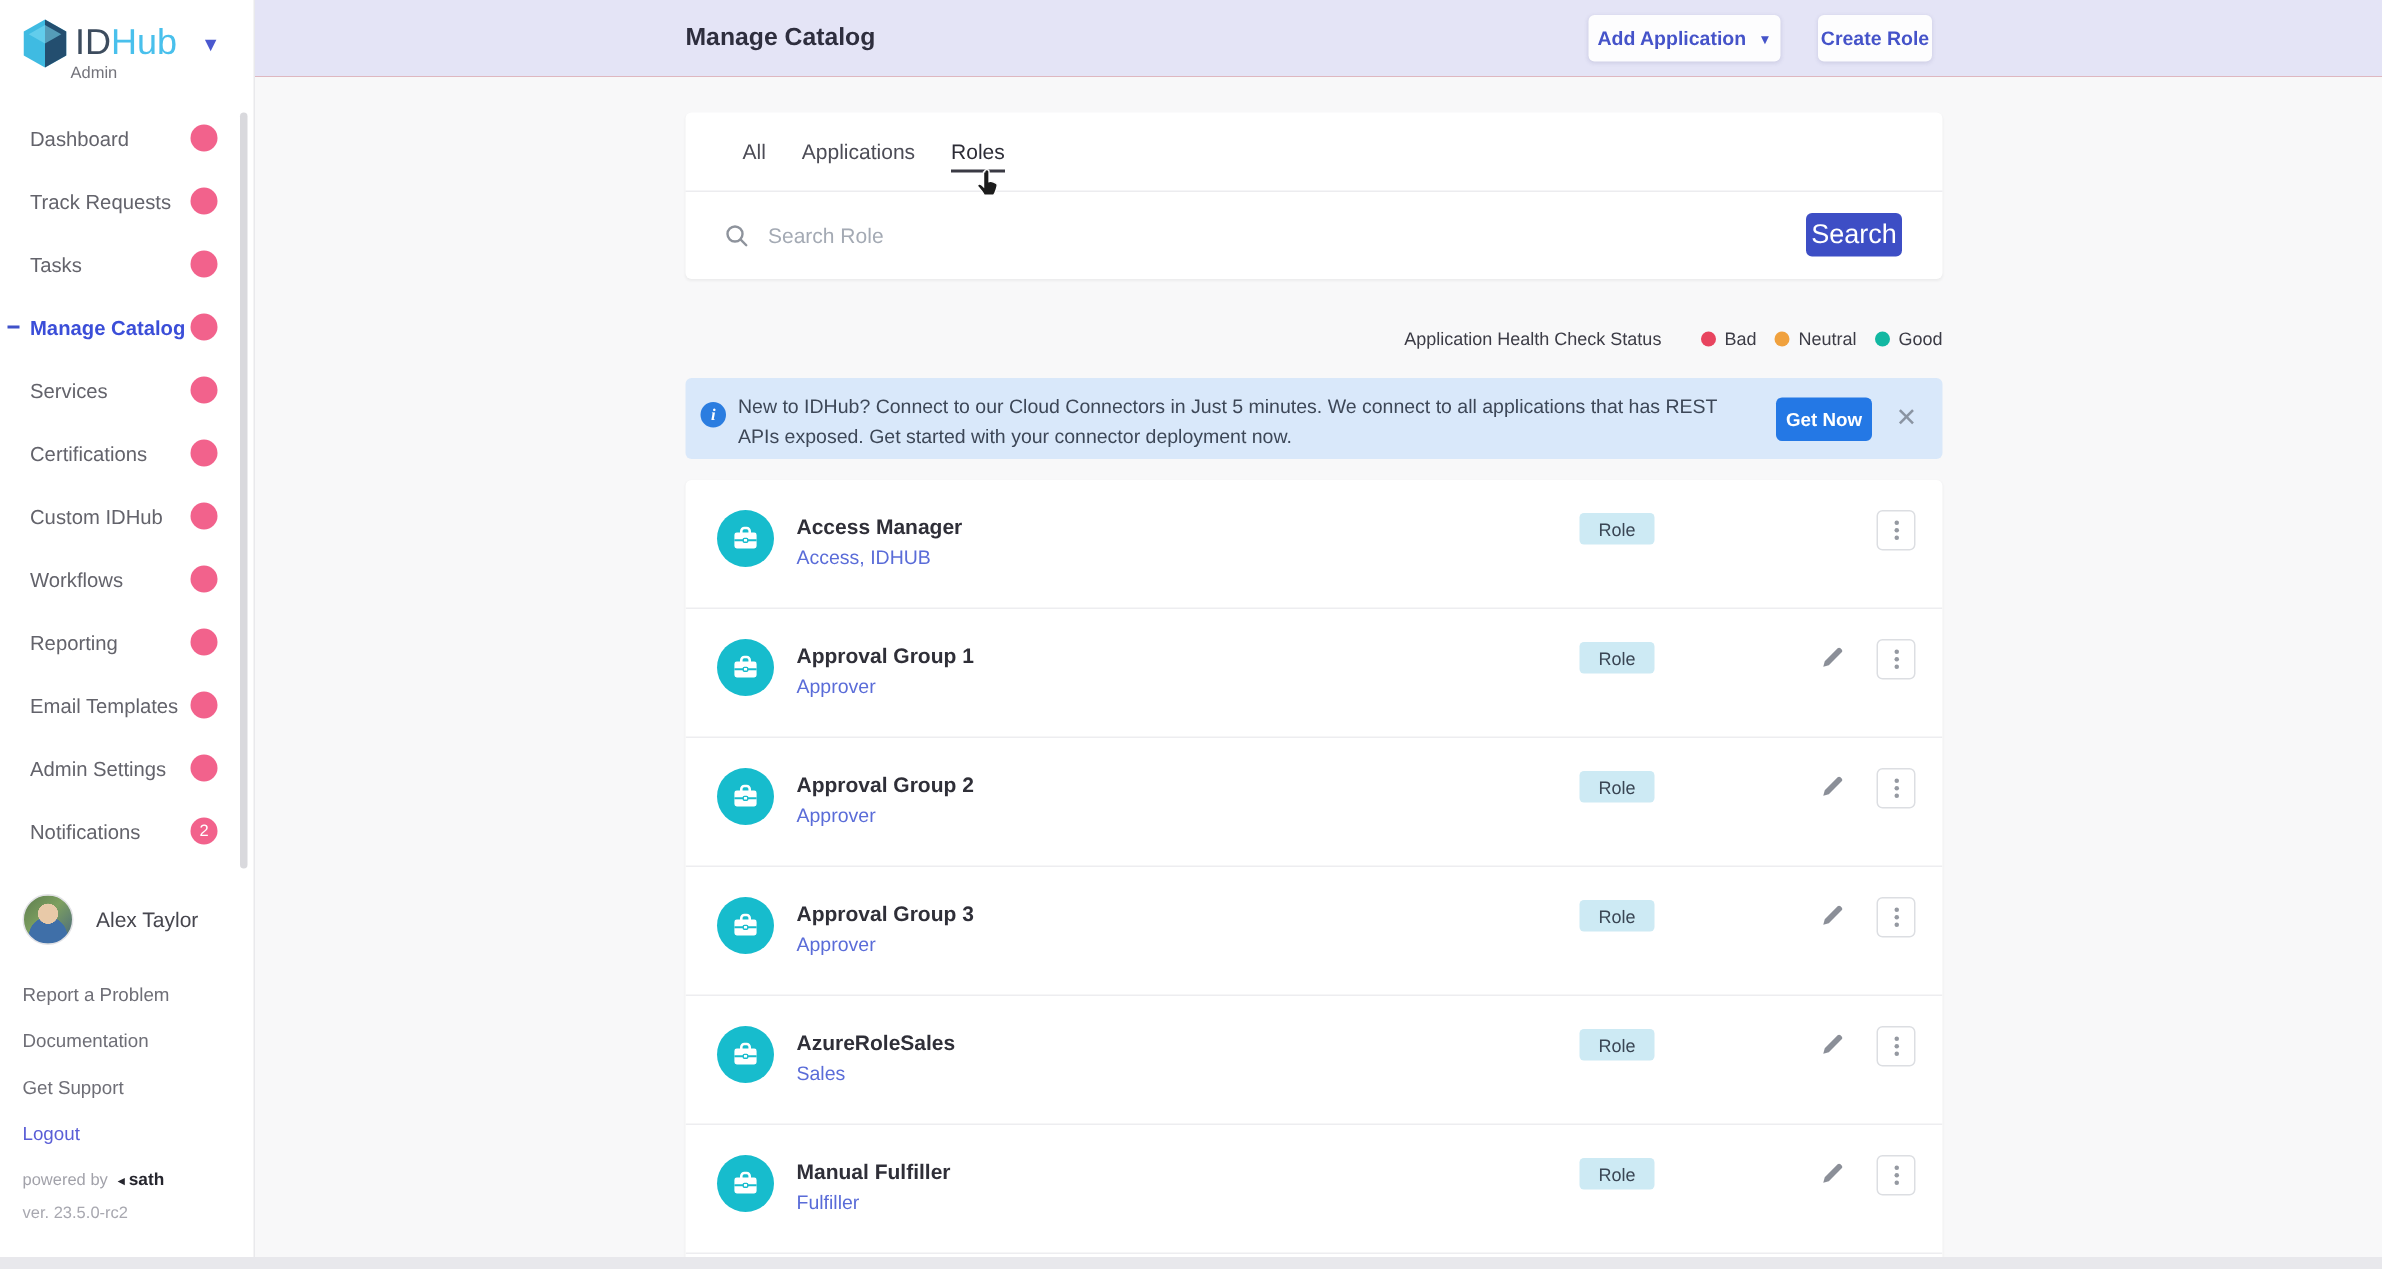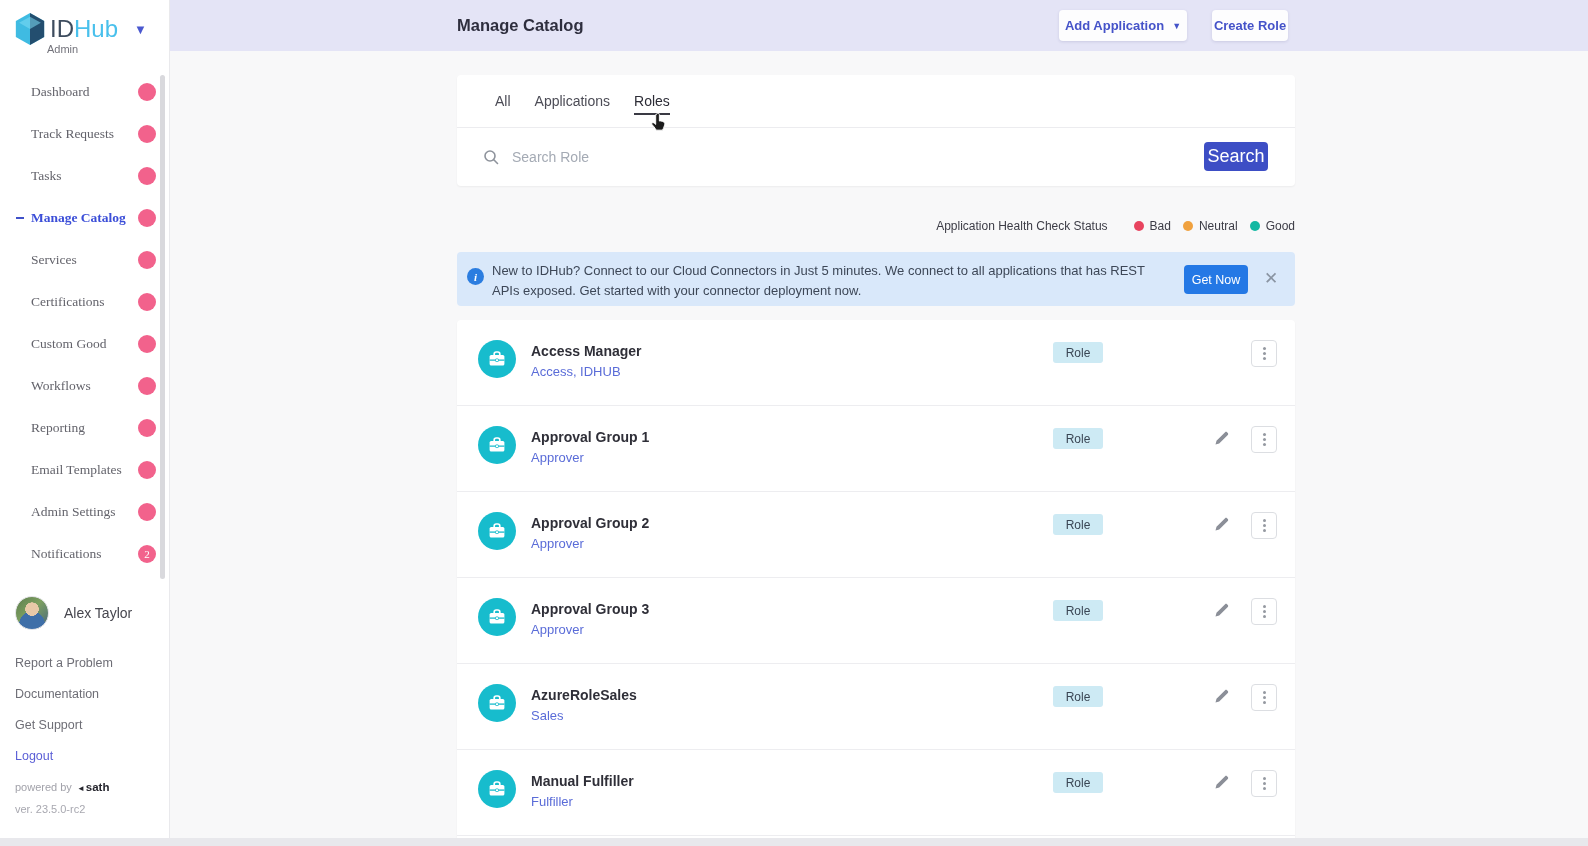--- a/index.html
+++ b/index.html
@@ -8,21 +8,21 @@
   .screen { position:relative; width:1588px; height:846px; background:#b91c1c; overflow:hidden; margin:0 auto; }
 
   
   .sidebar { position:absolute; left:0; top:0; width:170px; height:838px; background:#ffffff; border-right:1px solid #e9e9ec; z-index:3; }
   .logo-row { position:absolute; left:13px; top:12px; display:flex; align-items:center; }
   .logo-hex { width:34px; height:34px; flex:0 0 auto; }
   .logo-text { font-size:24px; font-weight:400; margin-left:3px; letter-spacing:0; }
   .logo-id { color:#3d4c5e; } .logo-hub { color:#49c0ec; }
   .logo-caret { color:#4a58cf; font-size:13px; margin-left:16px; cursor:pointer; }
   .logo-sub { position:absolute; left:47px; top:43px; font-size:11px; color:#73737b; }
-  .nav { position:absolute; left:16px; top:71px; width:100%;font-family:Liberation Serif, serif; }
+  .nav { position:absolute; left:5px; top:71px; width:100%; }
   .nav-item { position:relative; height:42px; display:flex; align-items:center; padding-left:15px; font-size:13.5px; color:#63636b; cursor:pointer; }
   .nav-item.active { color:#3b4ed8; font-weight:700; }
   .active-marker { position:absolute; left:0; top:50%; margin-top:-1px; width:8px; height:2px; background:#3f51c9; display:none; }
   .nav-item.active .active-marker { display:block; }
   .nav-badge { position:absolute; left:122px; top:50%; transform:translateY(-50%); min-width:18px; height:18px; border-radius:9px; background:#f2628c; color:#fff; font-size:11px; display:flex; align-items:center; justify-content:center; padding:0 4px; }
   .side-scrollbar { position:absolute; left:160px; top:75px; width:5px; height:504px; background:#d9d9dd; border-radius:3px; }
   .user-row { position:absolute; left:15px; top:596px; display:flex; align-items:center; }
   .avatar { width:34px; height:34px; border-radius:50%; background:
       radial-gradient(circle at 50% 38%, #e8c9a8 0 26%, transparent 27%),
       radial-gradient(circle at 50% 85%, #3f6fa8 0 40%, transparent 41%),
@@ -60,21 +60,21 @@
   .search-btn { width:64px; height:29px; background:#3d4ec5; color:#fff; border:none; border-radius:4px; font-size:18px; font-family:inherit; cursor:pointer; }
 
   .legend { position:absolute; top:168px; right:293px; display:flex; align-items:flex-end; font-size:12px; color:#3c3c46; }
   .legend-title { margin-right:14px; }
   .legend-item { display:flex; align-items:center; margin-left:12px; }
   .legend-dot { width:10px; height:10px; border-radius:50%; margin-right:6px; }
 
   .banner { position:absolute; left:287px; top:201px; width:838px; height:54px; background:#d9e8fa; border-radius:4px; }
   .info-icon { position:absolute; left:10px; top:16px; width:17px; height:17px; border-radius:50%; background:#2b7de0; color:#fff; font-size:11px; font-weight:700; display:flex; align-items:center; justify-content:center; font-family:"Liberation Serif", serif; font-style:italic; }
   .banner-text { position:absolute; left:35px; top:9px; width:678px; font-size:13px; line-height:20px; color:#3d4757; }
-  .getnow-btn { position:absolute; left:727px; top:13px; width:64px; height:29px; background:#2478e5; color:#fff; border:none; border-radius:4px; font-size:12.5px; font-weight:400; font-family:inherit; cursor:pointer; }
+  .getnow-btn { position:absolute; left:727px; top:13px; width:64px; height:29px; background:#2478e5; color:#fff; border:none; border-radius:4px; font-size:12.5px; font-weight:700; font-family:inherit; cursor:pointer; }
   .banner-close { position:absolute; left:804px; top:16px; width:20px; height:20px; color:#8a94a2; font-size:17px; display:flex; align-items:center; justify-content:center; cursor:pointer; }
 
   .rows-card { position:absolute; left:287px; top:269px; width:838px; height:519px; background:#fff; border-radius:4px 4px 0 0; box-shadow:0 1px 2px rgba(0,0,0,.05); overflow:hidden; }
   .cat-row { position:relative; height:86px; border-bottom:1px solid #ededf0; }
   .row-icon { position:absolute; left:21px; top:20px; width:38px; height:38px; border-radius:50%; background:#17bccd; display:flex; align-items:center; justify-content:center; }
   .row-title { position:absolute; left:74px; top:23px; font-size:14px; font-weight:700; color:#2f2f38; }
   .row-subtitle { position:absolute; left:74px; top:44px; font-size:13px; color:#5a6cd8; text-decoration:none; cursor:pointer; }
   .role-badge { position:absolute; left:596px; top:22px; width:50px; height:21px; background:#cdeaf4; color:#3a4654; font-size:12px; border-radius:3px; display:flex; align-items:center; justify-content:center; }
   .edit-btn { position:absolute; left:756px; top:23px; width:20px; height:20px; cursor:pointer; }
   .kebab-btn { position:absolute; left:794px; top:20px; width:26px; height:27px; border:1px solid #dcdee2; border-radius:4px; background:#fff; display:flex; flex-direction:column; align-items:center; justify-content:center; gap:2px; cursor:pointer; }
@@ -127,21 +127,21 @@
     <span class="nav-label">Services</span>
     <span class="nav-badge" hidden=""></span>
   </div>
         <div class="nav-item">
 
     <span class="nav-label">Certifications</span>
     <span class="nav-badge" hidden=""></span>
   </div>
         <div class="nav-item">
 
-    <span class="nav-label">Custom Good</span>
+    <span class="nav-label">Custom IDHub</span>
     <span class="nav-badge" hidden=""></span>
   </div>
         <div class="nav-item">
 
     <span class="nav-label">Workflows</span>
     <span class="nav-badge" hidden=""></span>
   </div>
         <div class="nav-item">
 
     <span class="nav-label">Reporting</span>

